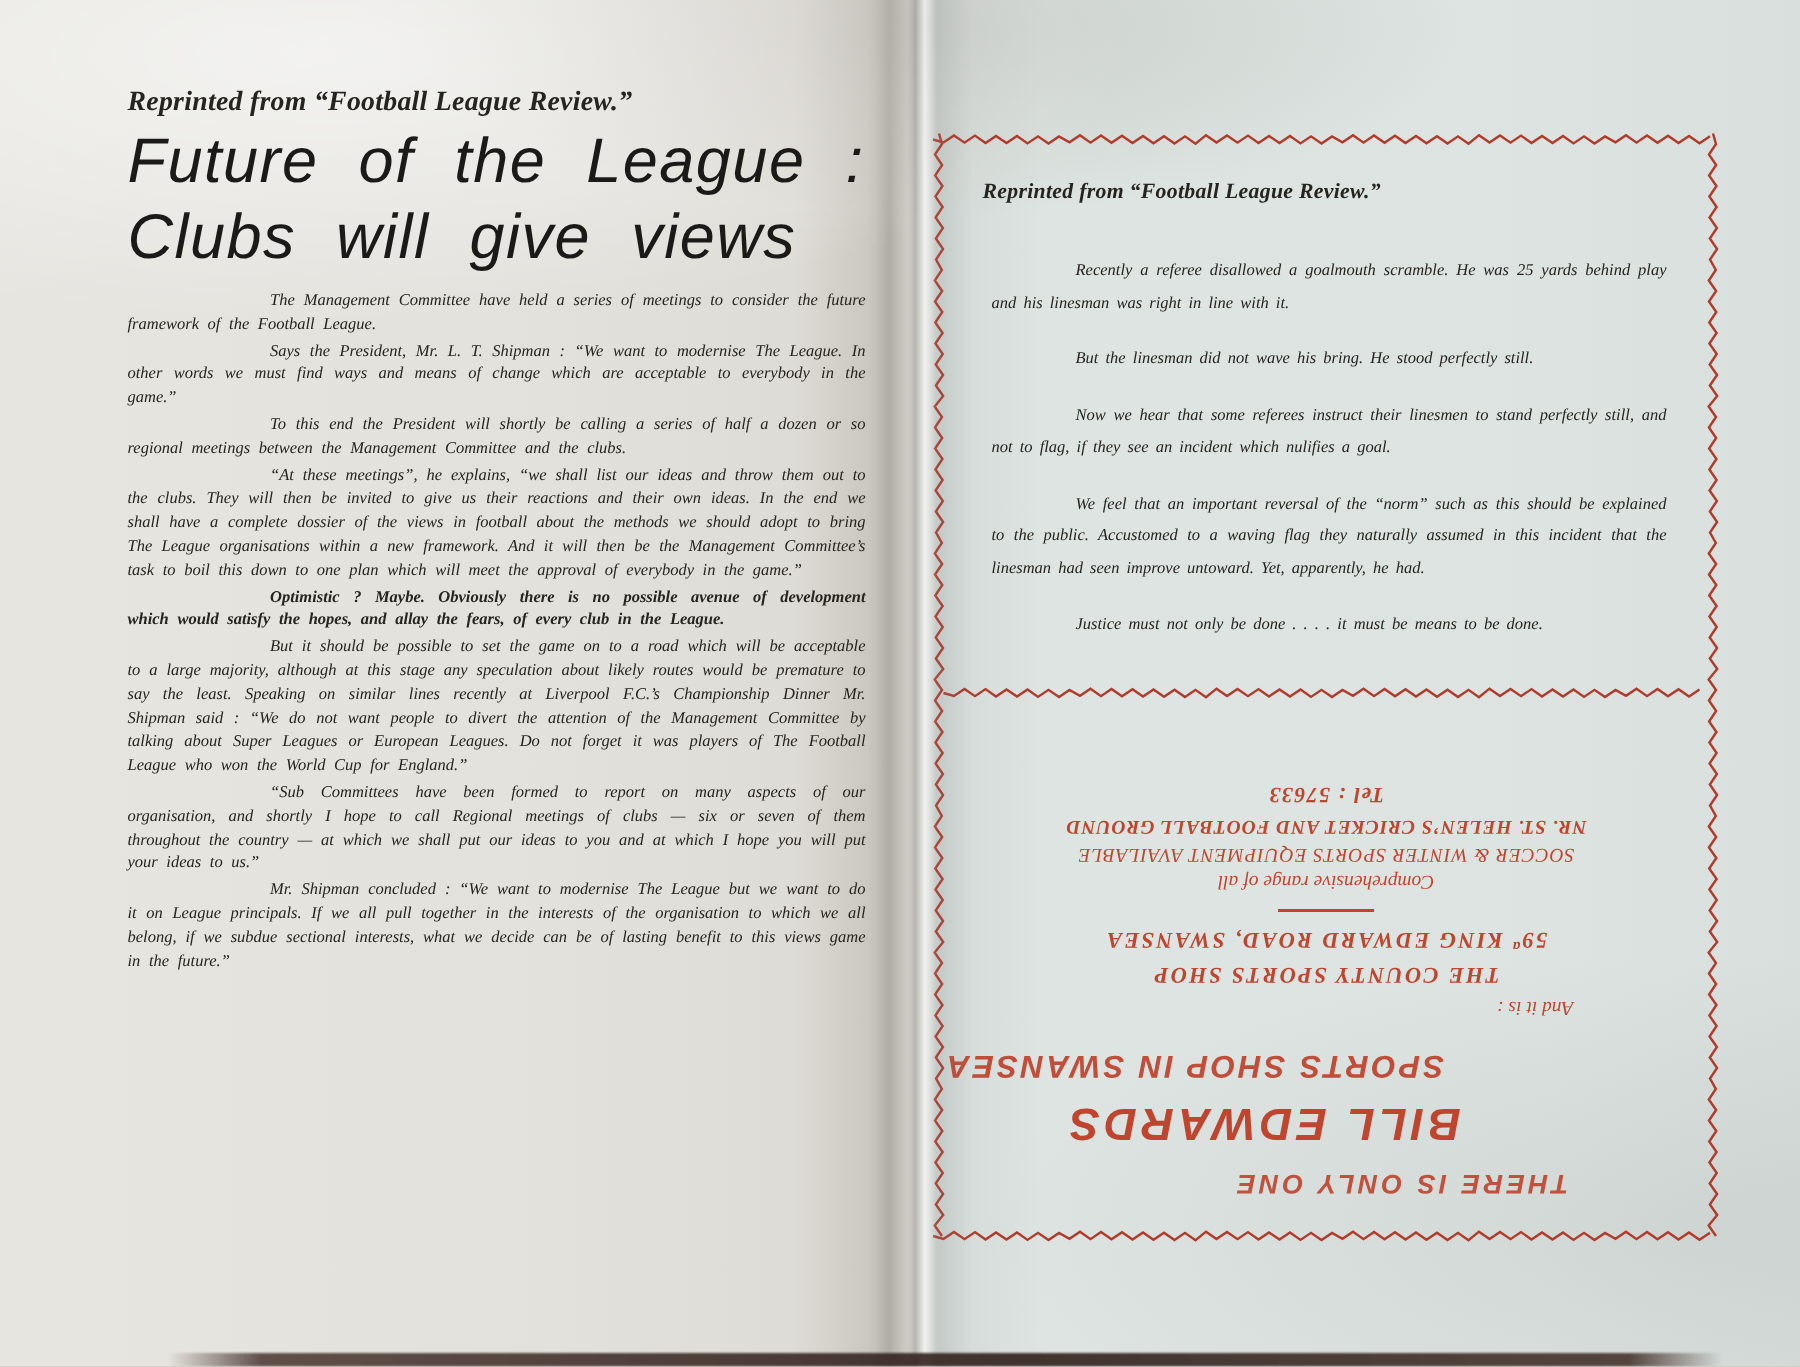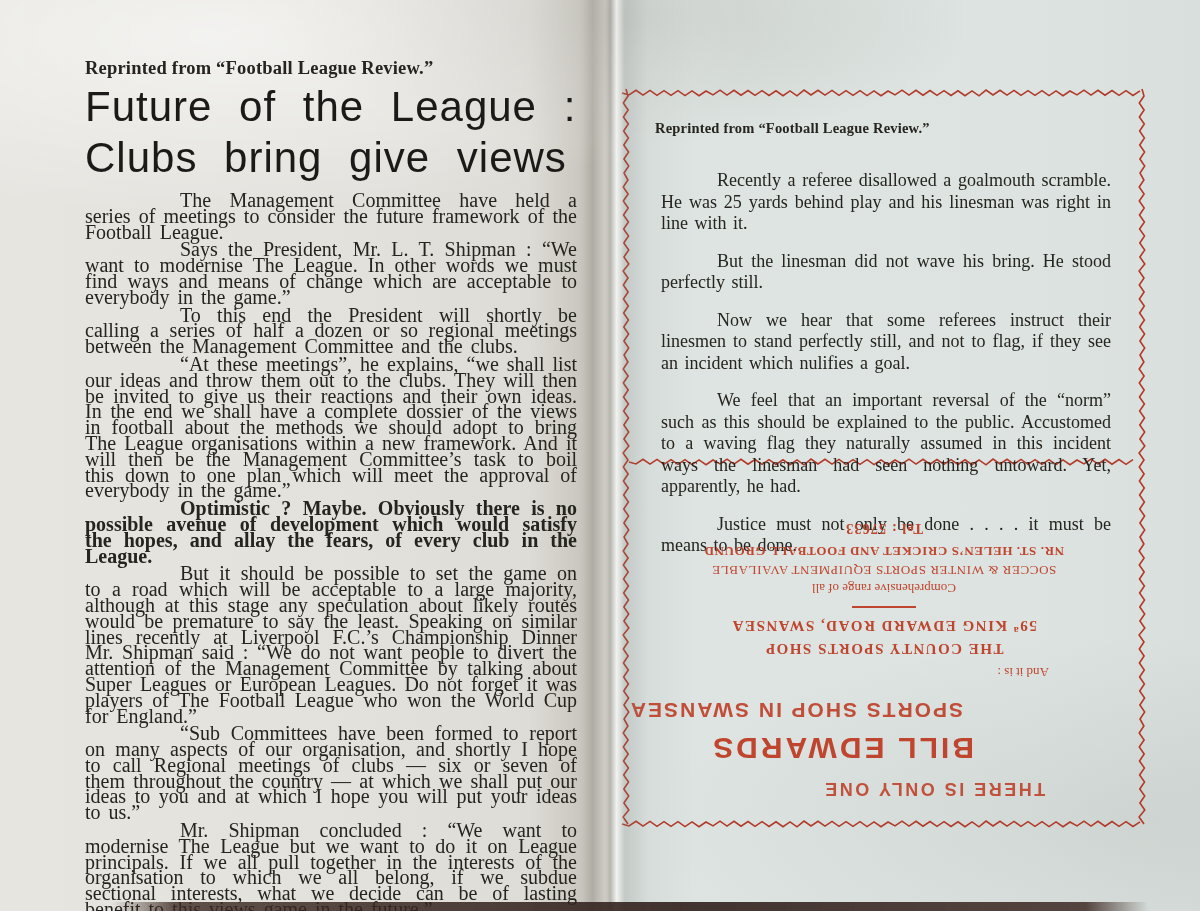--- a/index.html
+++ b/index.html
@@ -12,40 +12,41 @@
   .spread{
     position:absolute;inset:0;
     background:
       radial-gradient(900px 300px at 18% 4%, rgba(255,255,255,.55), rgba(255,255,255,0) 60%),
       radial-gradient(500px 180px at 52% 2%, rgba(120,115,105,.18), rgba(120,115,105,0) 70%),
       radial-gradient(700px 260px at 95% 90%, rgba(120,125,120,.12), rgba(120,125,120,0) 70%),
       linear-gradient(90deg,
         #e6e5e0 0%, #e2e1dc 30%, #dedcd6 44%,
         #c9c6bf 48.6%, #b9b6ae 49.4%, #f1efe9 50.6%, #d3d9d6 52.2%,
         #dde4e1 58%, #dce3e0 86%, #d8dfdc 100%);
+    font-style: italic;
   }
   .spine-shadow{position:absolute;top:0;bottom:0;left:578px;width:70px;
     background:linear-gradient(90deg, rgba(90,85,75,0) 0%, rgba(90,85,75,.18) 38%, rgba(60,55,48,.30) 46%, rgba(255,255,255,.5) 55%, rgba(120,130,125,.18) 66%, rgba(120,130,125,0) 100%);
     pointer-events:none;}
   .table-edge{position:absolute;bottom:0;left:112px;right:52px;height:9px;
     background:linear-gradient(90deg, rgba(62,42,36,0), rgba(62,42,36,.8) 6%, rgba(48,32,28,.9) 55%, rgba(62,42,36,.85) 94%, rgba(62,42,36,0));
     filter:blur(.6px);}
   
   .page-left{position:absolute;left:85px;top:58px;width:492px;color:#26241f;}
   .kicker{font-family:"Liberation Serif",serif;font-weight:700;font-size:18.5px;letter-spacing:.2px;margin:0 0 2px 0;}
   h1.headline{font-family:"Liberation Sans",sans-serif;font-weight:400;color:#1c1a18;
     font-size:42px;line-height:51px;margin:2px 0 10px 0;letter-spacing:1px;word-spacing:14px;}
-  .body-left{font-size:20px;line-height:15.8px;text-align:justify;word-spacing:3px;}
+  .body-left{font-size:11px;line-height:15.8px;text-align:justify;word-spacing:3px;}
   .body-left p{margin:0 0 2px 0;text-indent:95px;}
   .body-left p.bold{font-weight:700;}
   
   .frame{position:absolute;left:625px;top:92px;width:518px;height:733px;color:#26241f;}
   .frame .kicker{position:absolute;left:30px;top:28px;font-size:14.5px;}
   .articles{position:absolute;left:36px;right:32px;top:78px;
-    font-size:18px;line-height:21.5px;text-align:justify;word-spacing:2px;}
+    font-size:11px;line-height:21.5px;text-align:justify;word-spacing:2px;}
   .articles p{margin:0 0 16px 0;text-indent:56px;}
   svg.zz{position:absolute;overflow:visible;}
   .zz-top{left:-3px;top:-3px;}
   .zz-bottom{left:-3px;bottom:-3px;}
   .zz-left{left:-3px;top:-3px;}
   .zz-right{right:-3px;top:-3px;}
   .zz-div{left:4px;top:366px;}
   
   .ad{position:absolute;left:2px;right:2px;top:370px;bottom:2px;overflow:hidden;}
   .ad-rot{position:absolute;inset:0;transform:rotate(180deg);
@@ -67,21 +68,21 @@
 </style>
 </head>
 <body>
 
 <div class="spread">
 
   <div class="page-left">
     <p class="kicker">Reprinted from “Football League Review.”</p>
     <h1 class="headline">
       <span>Future of the League :</span><br>
-      <span>Clubs bring give views</span>
+      <span>Clubs will give views</span>
     </h1>
     <div class="body-left">
       <p>The Management Committee have held a series of meetings to consider the future framework of the Football League.</p>
       <p>Says the President, Mr. L. T. Shipman : “We want to modernise The League.  In other words we must find ways and means of change which are acceptable to everybody in the game.”</p>
       <p>To this end the President will shortly be calling a series of half a dozen or so regional meetings between the Management Committee and the clubs.</p>
       <p>“At these meetings”, he explains, “we shall list our ideas and throw them out to the clubs.  They will then be invited to give us their reactions and their own ideas.  In the end we shall have a complete dossier of the views in football about the methods we should adopt to bring The League organisations within a new framework. And it will then be the Management Committee’s task to boil this down to one plan which will meet the approval of everybody in the game.”</p>
       <p class="bold">Optimistic ?  Maybe.  Obviously there is no possible avenue of development which would satisfy the hopes, and allay the fears, of every club in the League.</p>
       <p>But it should be possible to set the game on to a road which will be acceptable to a large majority, although at this stage any speculation about likely routes would be premature to say the least.  Speaking on similar lines recently at Liverpool F.C.’s Championship Dinner Mr. Shipman said : “We do not want people to divert the attention of the Management Committee by talking about Super Leagues or European Leagues.  Do not forget it was players of The Football League who won the World Cup for England.”</p>
       <p>“Sub Committees have been formed to report on many aspects of our organisation, and shortly I hope to call Regional meetings of clubs — six or seven of them throughout the country — at which we shall put our ideas to you and at which I hope you will put your ideas to us.”</p>
       <p>Mr. Shipman concluded : “We want to modernise The League but we want to do it on League principals.  If we all pull together in the interests of the organisation to which we all belong, if we subdue sectional interests, what we decide can be of lasting benefit to this views game in the future.”</p>
@@ -104,21 +105,21 @@
     <svg class="zz zz-div" width="510" height="8" viewBox="0 0 510 8">
         <path d="M0 4 L7 6.0 L14 1.3 L21 6.1 L28 1.4 L35 6.3 L42 1.6 L49 6.4 L56 1.7 L63 6.6 L70 1.9 L77 6.7 L84 2.0 L91 5.9 L98 1.2 L105 6.1 L112 1.3 L119 6.2 L126 1.5 L133 6.4 L140 1.6 L147 6.5 L154 1.8 L161 6.7 L168 1.9 L175 6.8 L182 1.1 L189 6.0 L196 1.3 L203 6.1 L210 1.4 L217 6.3 L224 1.6 L231 6.4 L238 1.7 L245 6.6 L252 1.9 L259 6.7 L266 2.0 L273 5.9 L280 1.2 L287 6.1 L294 1.3 L301 6.2 L308 1.5 L315 6.4 L322 1.6 L329 6.5 L336 1.8 L343 6.7 L350 1.9 L357 6.8 L364 1.1 L371 6.0 L378 1.3 L385 6.1 L392 1.4 L399 6.3 L406 1.6 L413 6.4 L420 1.7 L427 6.6 L434 1.9 L441 6.7 L448 2.0 L455 5.9 L462 1.2 L469 6.1 L476 1.3 L483 6.2 L490 1.5 L497 6.4 L504 1.6" fill="none" stroke="#b23a2b" stroke-width="1.6"></path>
       </svg>
 
     <p class="kicker">Reprinted from “Football League Review.”</p>
 
     <div class="articles">
       <p>Recently a referee disallowed a goalmouth scramble.  He was 25 yards behind play and his linesman was right in line with it.</p>
       <p>But the linesman did not wave his bring.  He stood perfectly still.</p>
       <p>Now we hear that some referees instruct their linesmen to stand perfectly still, and not to flag, if they see an incident which nulifies a goal.</p>
-      <p>We feel that an important reversal of the “norm” such as this should be explained to the public.  Accustomed to a waving flag they naturally assumed in this incident ways the linesman had seen nothing untoward.  Yet, apparently, he had.</p>
+      <p>We feel that an important reversal of the “norm” such as this should be explained to the public.  Accustomed to a waving flag they naturally assumed in this incident that the linesman had seen improve untoward.  Yet, apparently, he had.</p>
       <p>Justice must not only be done . . . . it must be means to be done.</p>
     </div>
 
     <div class="ad">
       <div class="ad-rot">
         <div class="ad-sans ad-l1">THERE IS ONLY ONE</div>
         <div class="ad-sans ad-l2">BILL EDWARDS</div>
         <div class="ad-sans ad-l3">SPORTS SHOP IN SWANSEA</div>
         <div class="ad-and">And it is :</div>
         <div class="ad-shop">THE COUNTY SPORTS SHOP</div>

